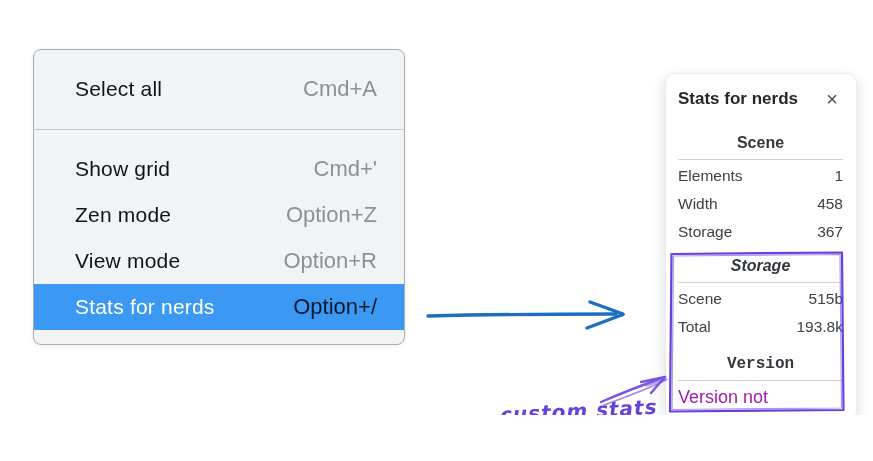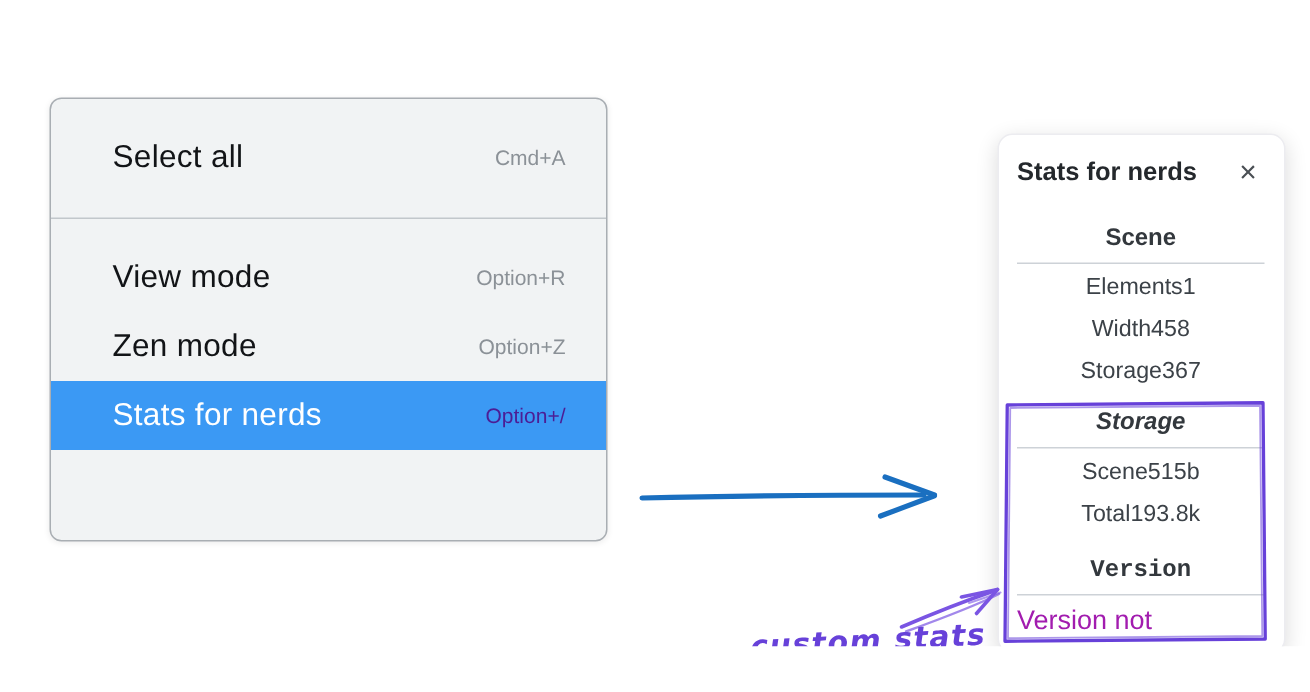--- a/index.html
+++ b/index.html
@@ -1,56 +1,56 @@
 <!DOCTYPE html>
 <html><head>
 <meta charset="utf-8">
 <style>
   html,body{margin:0;padding:0;background:#ffffff;}
   body{font-family:"Liberation Sans",sans-serif;}
-  .stage{position:relative;width:873px;height:415px;background:#ffffff;overflow:hidden;margin-top:16px;}
+  .stage{position:relative;width:873px;height:415px;background:#ffffff;overflow:hidden;}
 
   
   .ctx-menu{
     position:absolute;left:33px;top:49px;width:372px;height:296px;
     box-sizing:border-box;background:#f1f3f4;border:1px solid #a9aeb3;
     border-radius:8px;overflow:hidden;padding-top:16px;padding-bottom:16px;
     box-shadow:0 1px 4px rgba(0,0,0,.08);
   }
   .menu-row{
     height:46px;display:flex;align-items:center;justify-content:space-between;
     padding:0 27px 0 41px;cursor:default;
   }
   .menu-label{font-size:21px;color:#121417;letter-spacing:.2px;}
-  .menu-shortcut{font-size:14px;color:#8b9197;}
+  .menu-shortcut{font-size:22px;color:#8b9197;}
   .menu-sep{border:none;border-top:1px solid #c2c7cb;margin:17px 0 16px 0;}
   .menu-row.selected{background:#3b99f4;}
   .menu-row.selected .menu-label{color:#ffffff;}
-  .menu-row.selected .menu-shortcut{color:#4c1d95;}
+  .menu-row.selected .menu-shortcut{color:#0f172a;}
 
   
   .stats-panel{
     position:absolute;left:665px;top:73px;width:192px;height:347px;
     box-sizing:border-box;background:#ffffff;border:1px solid #ececf0;
     border-radius:10px;box-shadow:0 4px 14px rgba(0,0,0,.14);
     padding:13px 13px 12px 12px;color:#3c4248;
   }
   .stats-head{display:flex;align-items:center;justify-content:space-between;}
   .stats-title{font-size:17px;font-weight:bold;color:#24282c;line-height:24px;}
   .stats-close{
     width:22px;height:22px;display:flex;align-items:center;justify-content:center;
     background:none;border:none;padding:0;cursor:pointer;color:#4a4f54;
     font-size:20px;line-height:20px;
   }
   .sec-heading{text-align:center;font-size:16px;font-weight:bold;color:#33383d;line-height:24px;}
   .h-scene{margin-top:20px;}
   .h-storage{margin-top:8px;font-style:italic;}
   .h-version{margin-top:11px;font-family:Liberation Mono, monospace;}
   .sec-div{border:none;border-top:1px solid #cdd2d7;margin:4px 0 2px 0;}
-  .stat-row{display:flex;justify-content:center;font-size:15.5px;line-height:28px;}
+  .stat-row{display:flex;justify-content:space-between;font-size:15.5px;line-height:28px;}
   .stat-label{color:#3c4248;}
   .stat-value{color:#3c4248;}
   .stats-note{font-size:18px;line-height:28px;margin-top:2px;color:#a21caf;}
 
   
   .overlay{position:absolute;left:0;top:0;width:873px;height:461px;pointer-events:none;}
   .annotation-text{
     position:absolute;left:500px;top:399px;width:150px;text-align:center;
     font-family:"DejaVu Sans",sans-serif;font-style:italic;font-weight:600;
     font-size:20px;color:#6741d9;transform:rotate(-3deg);letter-spacing:1px;
@@ -62,26 +62,30 @@
 
 <div class="stage">
 
   <div class="ctx-menu">
     <div class="menu-row">
       <span class="menu-label">Select all</span>
       <span class="menu-shortcut">Cmd+A</span>
     </div>
     <hr class="menu-sep">
     <div class="menu-row">
-      <span class="menu-label">View mode</span>
-      <span class="menu-shortcut">Option+R</span>
+      <span class="menu-label">Show grid</span>
+      <span class="menu-shortcut">Cmd+'</span>
     </div>
     <div class="menu-row">
       <span class="menu-label">Zen mode</span>
       <span class="menu-shortcut">Option+Z</span>
+    </div>
+    <div class="menu-row">
+      <span class="menu-label">View mode</span>
+      <span class="menu-shortcut">Option+R</span>
     </div>
     <div class="menu-row selected">
       <span class="menu-label">Stats for nerds</span>
       <span class="menu-shortcut">Option+/</span>
     </div>
   </div>
 
   <div class="stats-panel">
     <div class="stats-head">
       <span class="stats-title">Stats for nerds</span>

